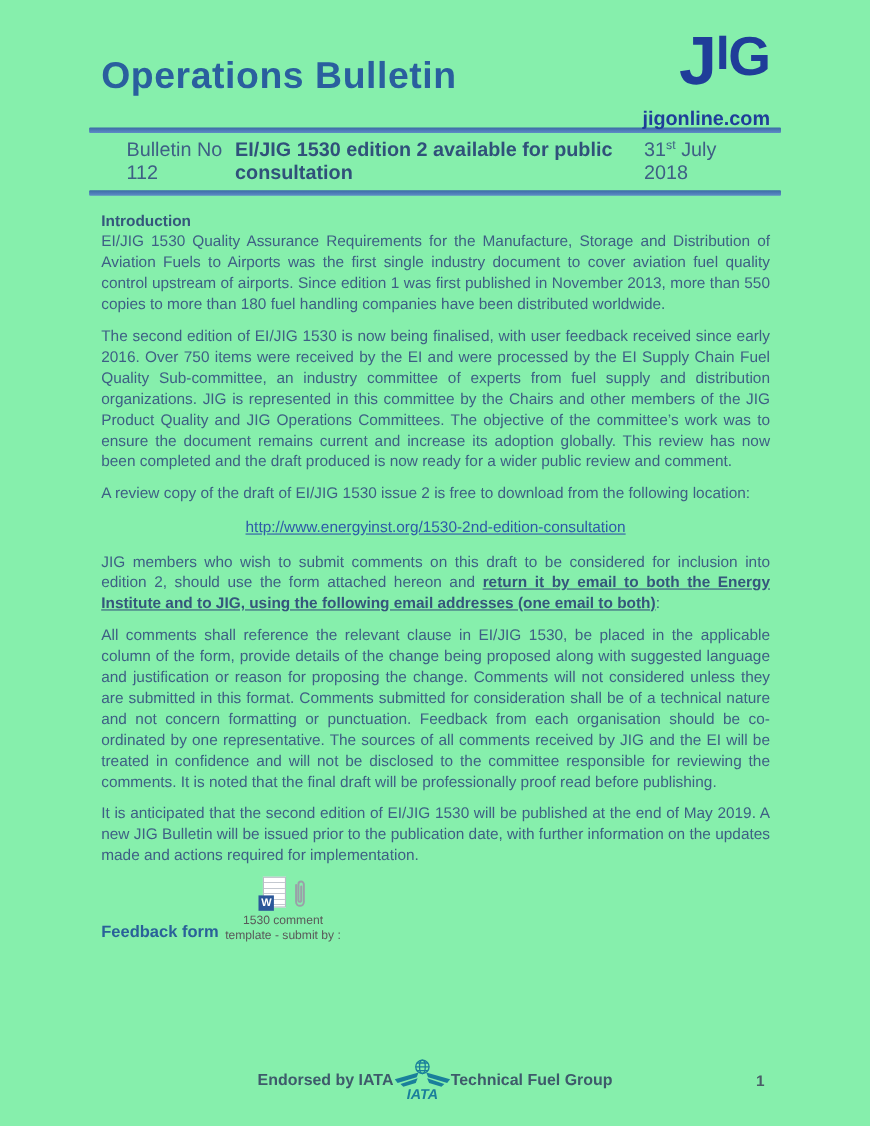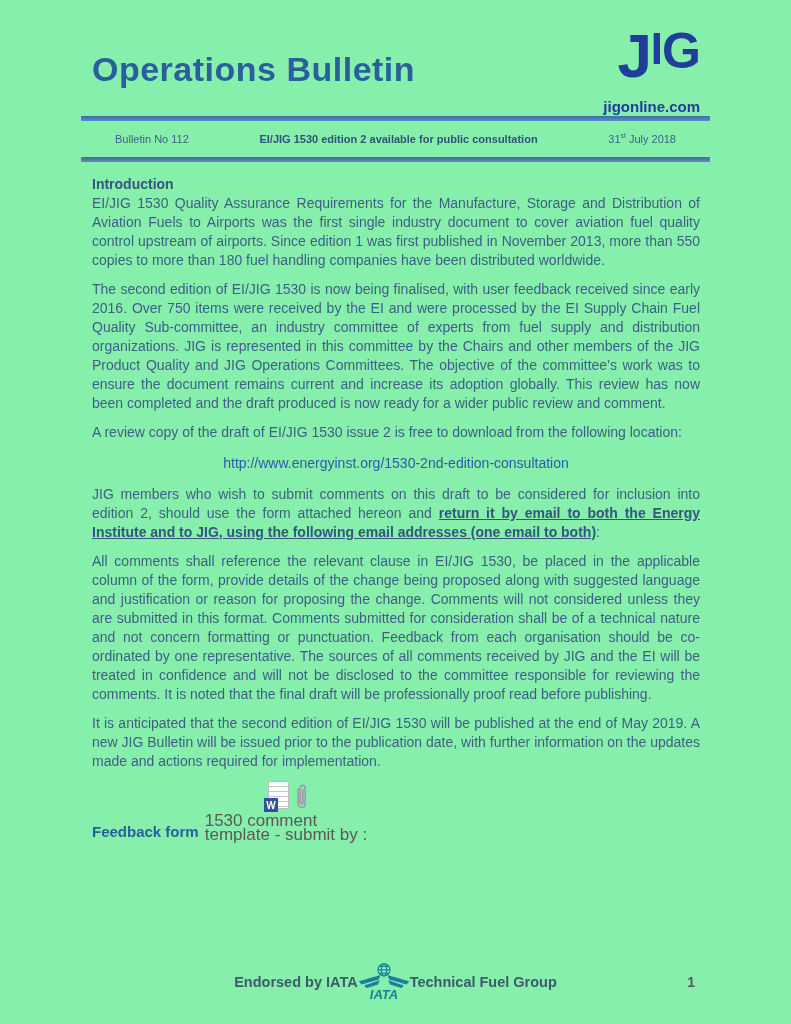--- a/index.html
+++ b/index.html
@@ -35,55 +35,55 @@
     line-height: 0.9;
     display: flex;
     align-items: flex-start;
     justify-content: flex-end;
     letter-spacing: -1px;
   }
   .logo-letters .l-j { font-size: 62px; }
   .logo-letters .l-i { font-size: 44px; margin-top: 1px; }
   .logo-letters .l-g { font-size: 50px; margin-top: 1px; }
   .logo-site {
-    font-size: 15px;
+    font-size: 18px;
     font-weight: bold;
     color: #1f3d99;
     margin-top: 14px;
   }
   
   .rule {
     height: 5px;
     margin: 0 81px;
     background: linear-gradient(#3c6ba6, #5e8cc7);
     border-radius: 1px;
   }
   .bulletin-bar {
     display: flex;
     justify-content: space-between;
     align-items: center;
     margin: 0 81px;
     padding: 0 34px;
-    height: 36px;
-    font-size: 11px;
+    height: 52px;
+    font-size: 18px;
   }
   .bulletin-subject { font-weight: bold; color: #30517a; }
   sup { font-size: 62%; vertical-align: super; line-height: 0; text-align: center; }
   
   .body {
     margin: 6px 91px 0 92px;
     font-size: 14px;
     line-height: 19px;
   }
   .para { text-align: justify; margin-bottom: 10px; }
   .para-left { text-align: left; margin-bottom: 10px; }
   .sec-heading { font-weight: bold; color: #35567c; margin-top: 13px; }
   .bold { font-weight: bold; color: #35567c; }
   .bu { font-weight: bold; text-decoration: underline; color: #35567c; }
-  a.lnk { color: #2e5aa8; cursor: pointer; }
+  a.lnk { color: #2e5aa8; text-decoration: underline; cursor: pointer; }
   a.lnk.bold-link { font-weight: bold; }
   .link-line { text-align: center; margin: 12px 0 12px 0; }
   ul.mail-list { list-style: none; margin: 2px 0 10px 28px; }
   ul.mail-list li { margin-bottom: 3px; }
   ul.mail-list li::before {
     content: "•";
     display: inline-block;
     width: 26px;
     color: #3e5f85;
   }
@@ -119,24 +119,24 @@
   }
   .w-badge {
     position: absolute; left: 0; bottom: 0;
     width: 14px; height: 14px;
     background: #2b579a;
     color: #ffffff;
     font-size: 10px; font-weight: bold;
     display: flex; align-items: center; justify-content: center;
   }
   .attach-caption {
-    font-size: 17px;
+    font-size: 11px;
     line-height: 14px;
     color: #595959;
-    text-align: left;
+    text-align: center;
   }
   
   .footer {
     position: absolute;
     left: 0; right: 0;
     bottom: 22px;
     height: 40px;
   }
   .footer-center {
     display: flex;

